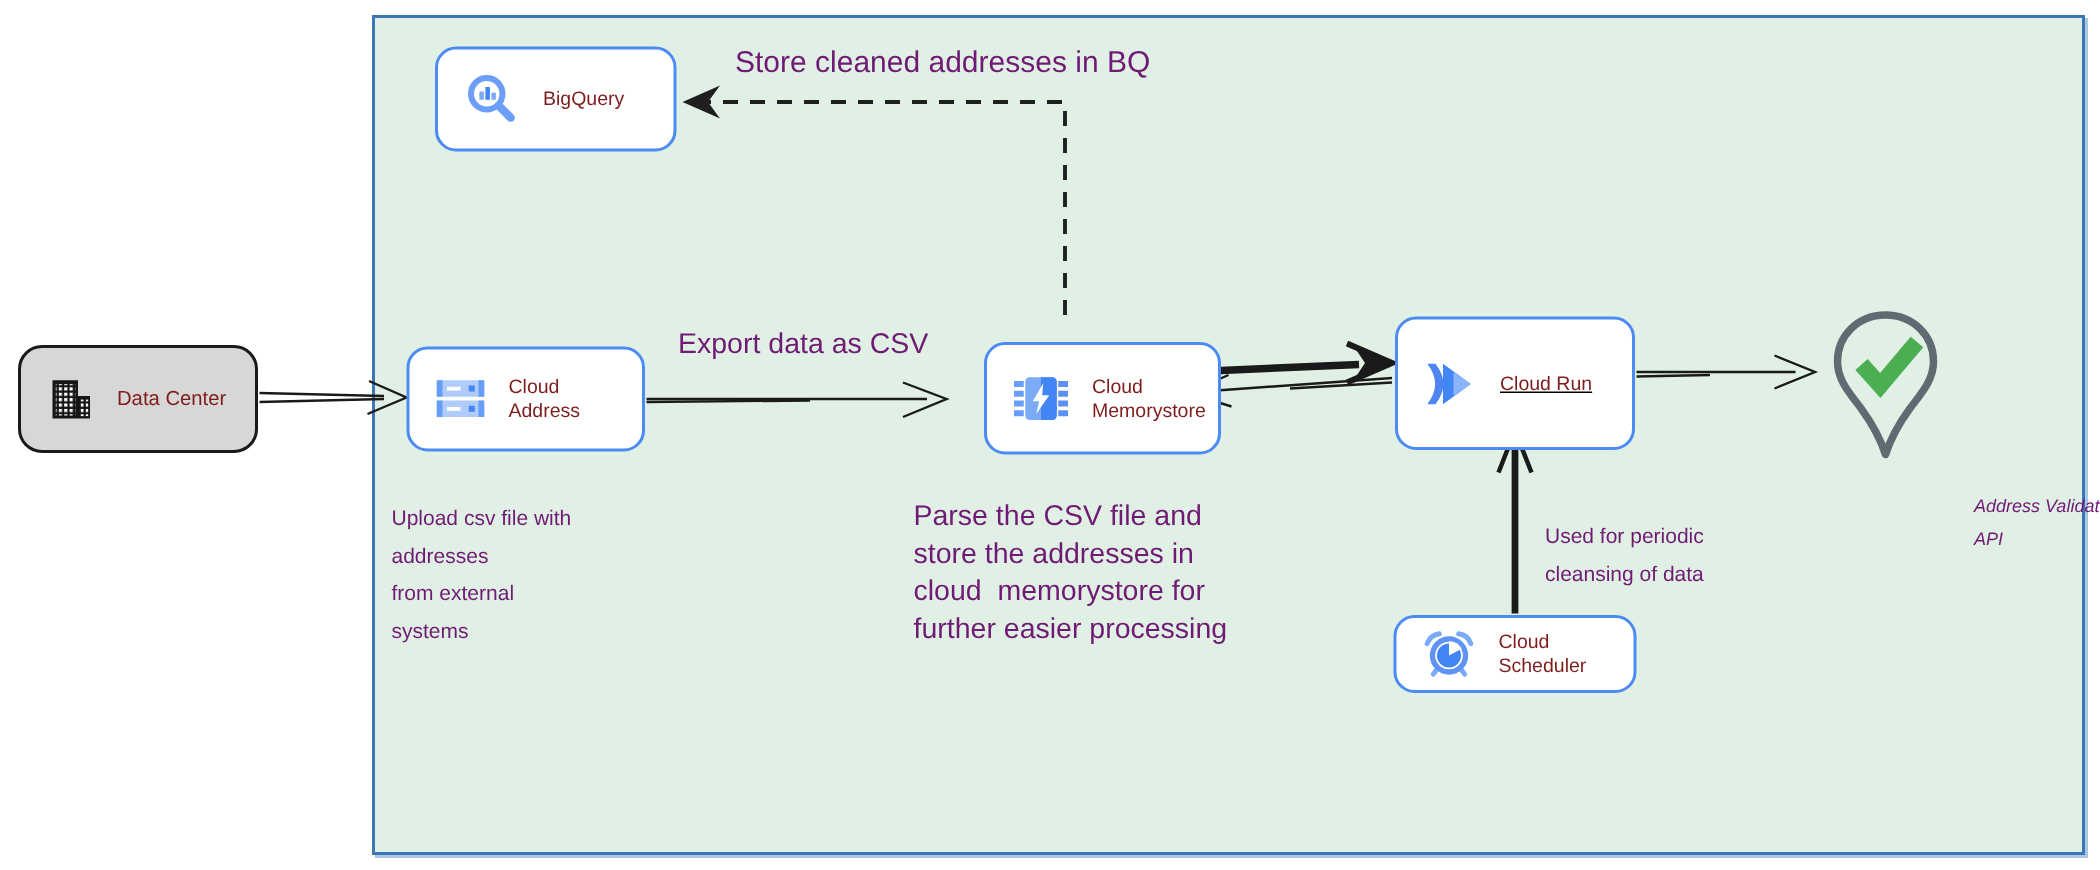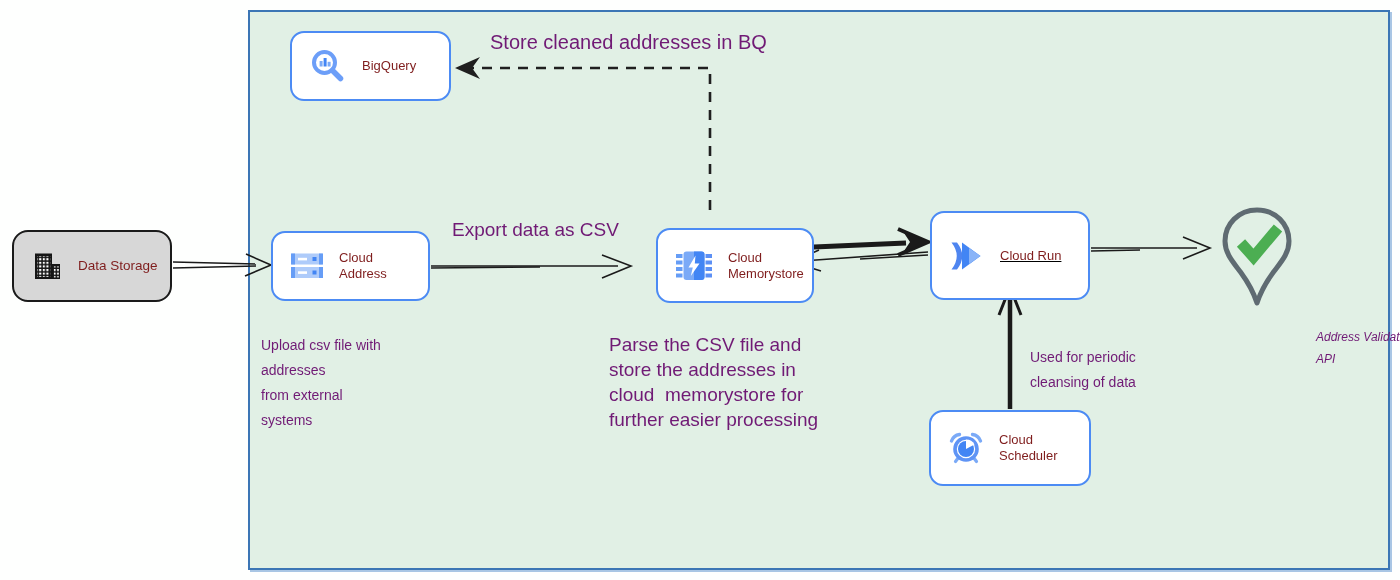--- a/index.html
+++ b/index.html
@@ -43,21 +43,21 @@
     background: #d7d7d7;
     border: 2px solid #1a1a1a;
     border-radius: 16px;
   }
   .node-datacenter .label { font-size: 13.5px; }
   .node-bigquery     { left: 290px; top: 31px;  width: 161px; height: 70px; }
   .node-storage      { left: 271px; top: 231px; width: 159px; height: 70px; }
   .node-memorystore  { left: 632px; top: 228px; width: 158px; height: 75px; margin-left: 24px; }
   .node-memorystore .label { width: 82px; }
   .node-run          { left: 930px; top: 211px; width: 160px; height: 89px; text-decoration: underline; }
-  .node-scheduler    { left: 929px; top: 410px; width: 162px; height: 76px; }
+  .node-scheduler    { left: 929px; top: 410px; width: 162px; height: 52px; }
   .pin {
     position: absolute;
     left: 1221px; top: 206px;
     width: 72px; height: 102px;
   }
   .ann {
     position: absolute;
     color: #701a75;
     white-space: pre-wrap;
   }
@@ -125,21 +125,21 @@
           <pattern id="win" width="3.6" height="3.6" patternUnits="userSpaceOnUse">
             <rect width="2.1" height="2.1" fill="#ffffff"></rect>
           </pattern>
         </defs>
         <rect x="3" y="2.5" width="17" height="25.5" fill="#151515"></rect>
         <rect x="5.2" y="5" width="13" height="21" fill="url(#win)"></rect>
         <rect x="20" y="13" width="8" height="15" fill="#151515"></rect>
         <rect x="21.8" y="15.4" width="5" height="11" fill="url(#win)"></rect>
       </svg>
     </span>
-    <span class="label">Data Storage</span>
+    <span class="label">Data Center</span>
   </div>
 
   <div class="node node-bigquery">
     <span class="icon">
       <svg width="36" height="36" viewBox="0 0 36 36">
         <circle cx="14.5" cy="14.5" r="10.5" stroke="#6c9ef8" stroke-width="4" fill="#ffffff"></circle>
         <line x1="22.5" y1="22.5" x2="30.5" y2="30.5" stroke="#6c9ef8" stroke-width="5.5" stroke-linecap="round"></line>
         <rect x="9.6" y="13" width="3" height="5.5" fill="#7baaf7"></rect>
         <rect x="13.6" y="10" width="3" height="8.5" fill="#4285f4"></rect>
         <rect x="17.6" y="13.8" width="3" height="4.7" fill="#7baaf7"></rect>

